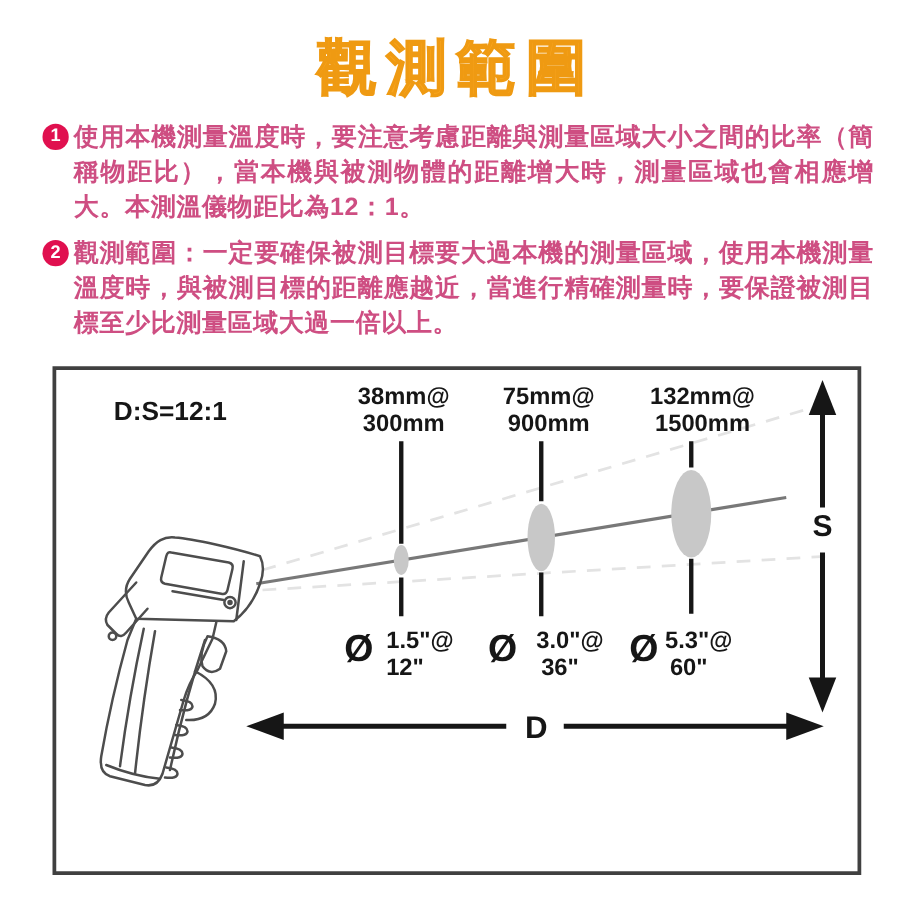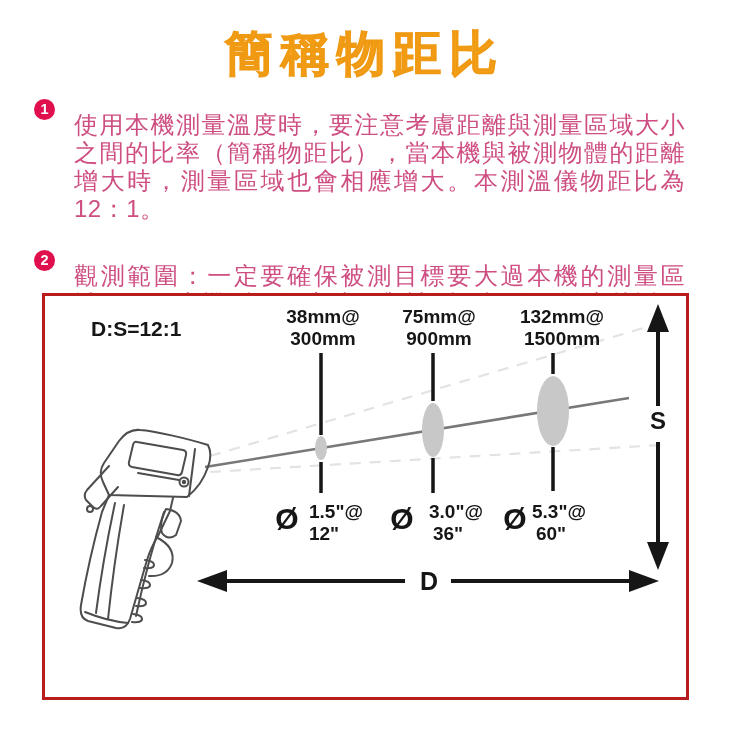--- a/index.html
+++ b/index.html
@@ -8,34 +8,34 @@
   
   .title{position:absolute;top:22px;left:0;width:730px;text-align:center;
          font-size:48px;font-weight:800;letter-spacing:8px;color:#F8A41E;
          -webkit-text-stroke:1.2px #ef9a12;margin:0;}
   
   .notes{position:absolute;left:34px;top:96px;width:666px;}
   .note{display:flex;align-items:flex-start;margin-bottom:9px;}
   .badge{flex:0 0 auto;width:21px;height:21px;border-radius:50%;background:#E0104F;
          color:#ffffff;font-size:14.5px;font-weight:700;line-height:21px;text-align:center;
          margin-top:3px;margin-right:4px;}
-  .note p{margin:15px;width:640px;font-size:24px;line-height:28px;color:#CE4E82;
-          text-align:justify;letter-spacing:0.5px;}
+  .note p{margin:0;width:640px;font-size:20px;line-height:28px;color:#CE4E82;
+          text-align:justify;letter-spacing:0.5px;font-weight:bold;}
   
   .diagram{position:absolute;left:42px;top:293px;width:641px;height:401px;
-           border:3px solid #b91c1c;background:#ffffff;}
+           border:3px solid #404040;background:#ffffff;}
   .diagram svg{display:block;}
   .dlabel{font-family:"Liberation Sans",sans-serif;font-weight:700;fill:#161616;}
 </style>
 </head>
 <body>
 
 <div class="page">
 
-  <h1 class="title">簡稱物距比</h1>
+  <h1 class="title">觀測範圍</h1>
 
   <div class="notes">
     <div class="note">
       <span class="badge">1</span>
       <p>使用本機測量溫度時，要注意考慮距離與測量區域大小之間的比率（簡稱物距比），當本機與被測物體的距離增大時，測量區域也會相應增大。本測溫儀物距比為12：1。</p>
     </div>
     <div class="note">
       <span class="badge">2</span>
       <p>觀測範圍：一定要確保被測目標要大過本機的測量區域，使用本機測量溫度時，與被測目標的距離應越近，當進行精確測量時，要保證被測目標至少比測量區域大過一倍以上。</p>
     </div>

